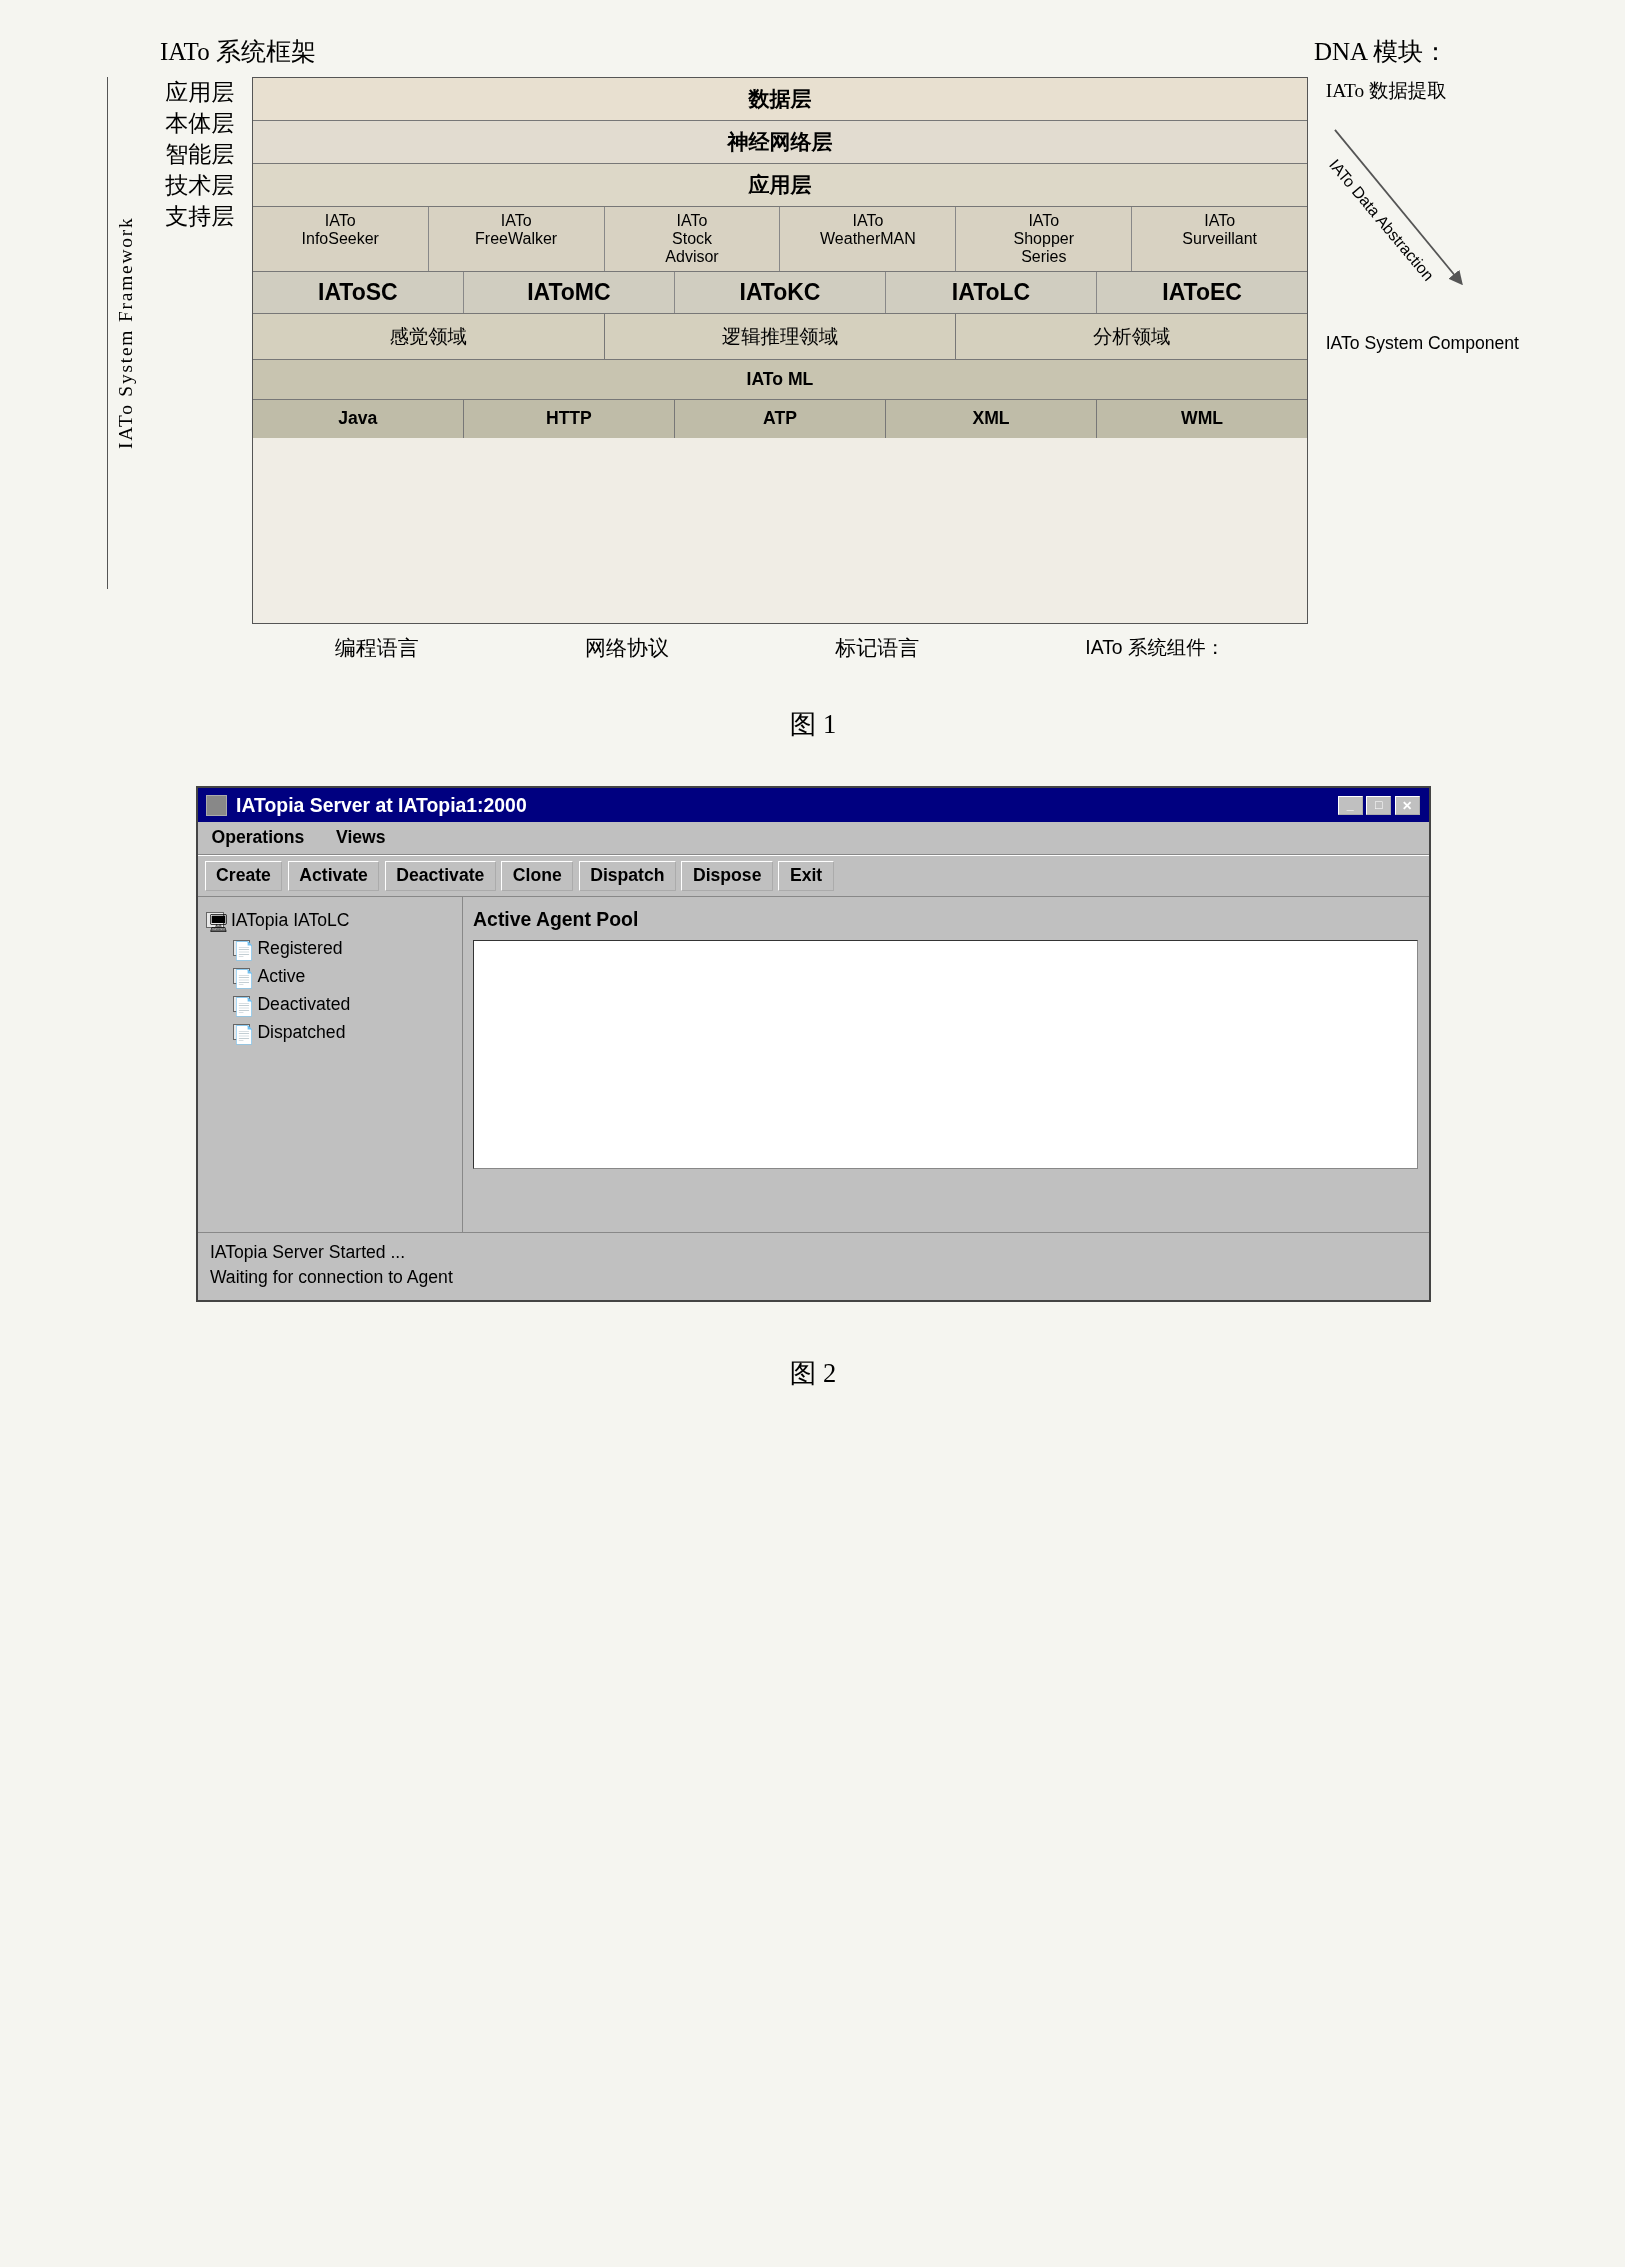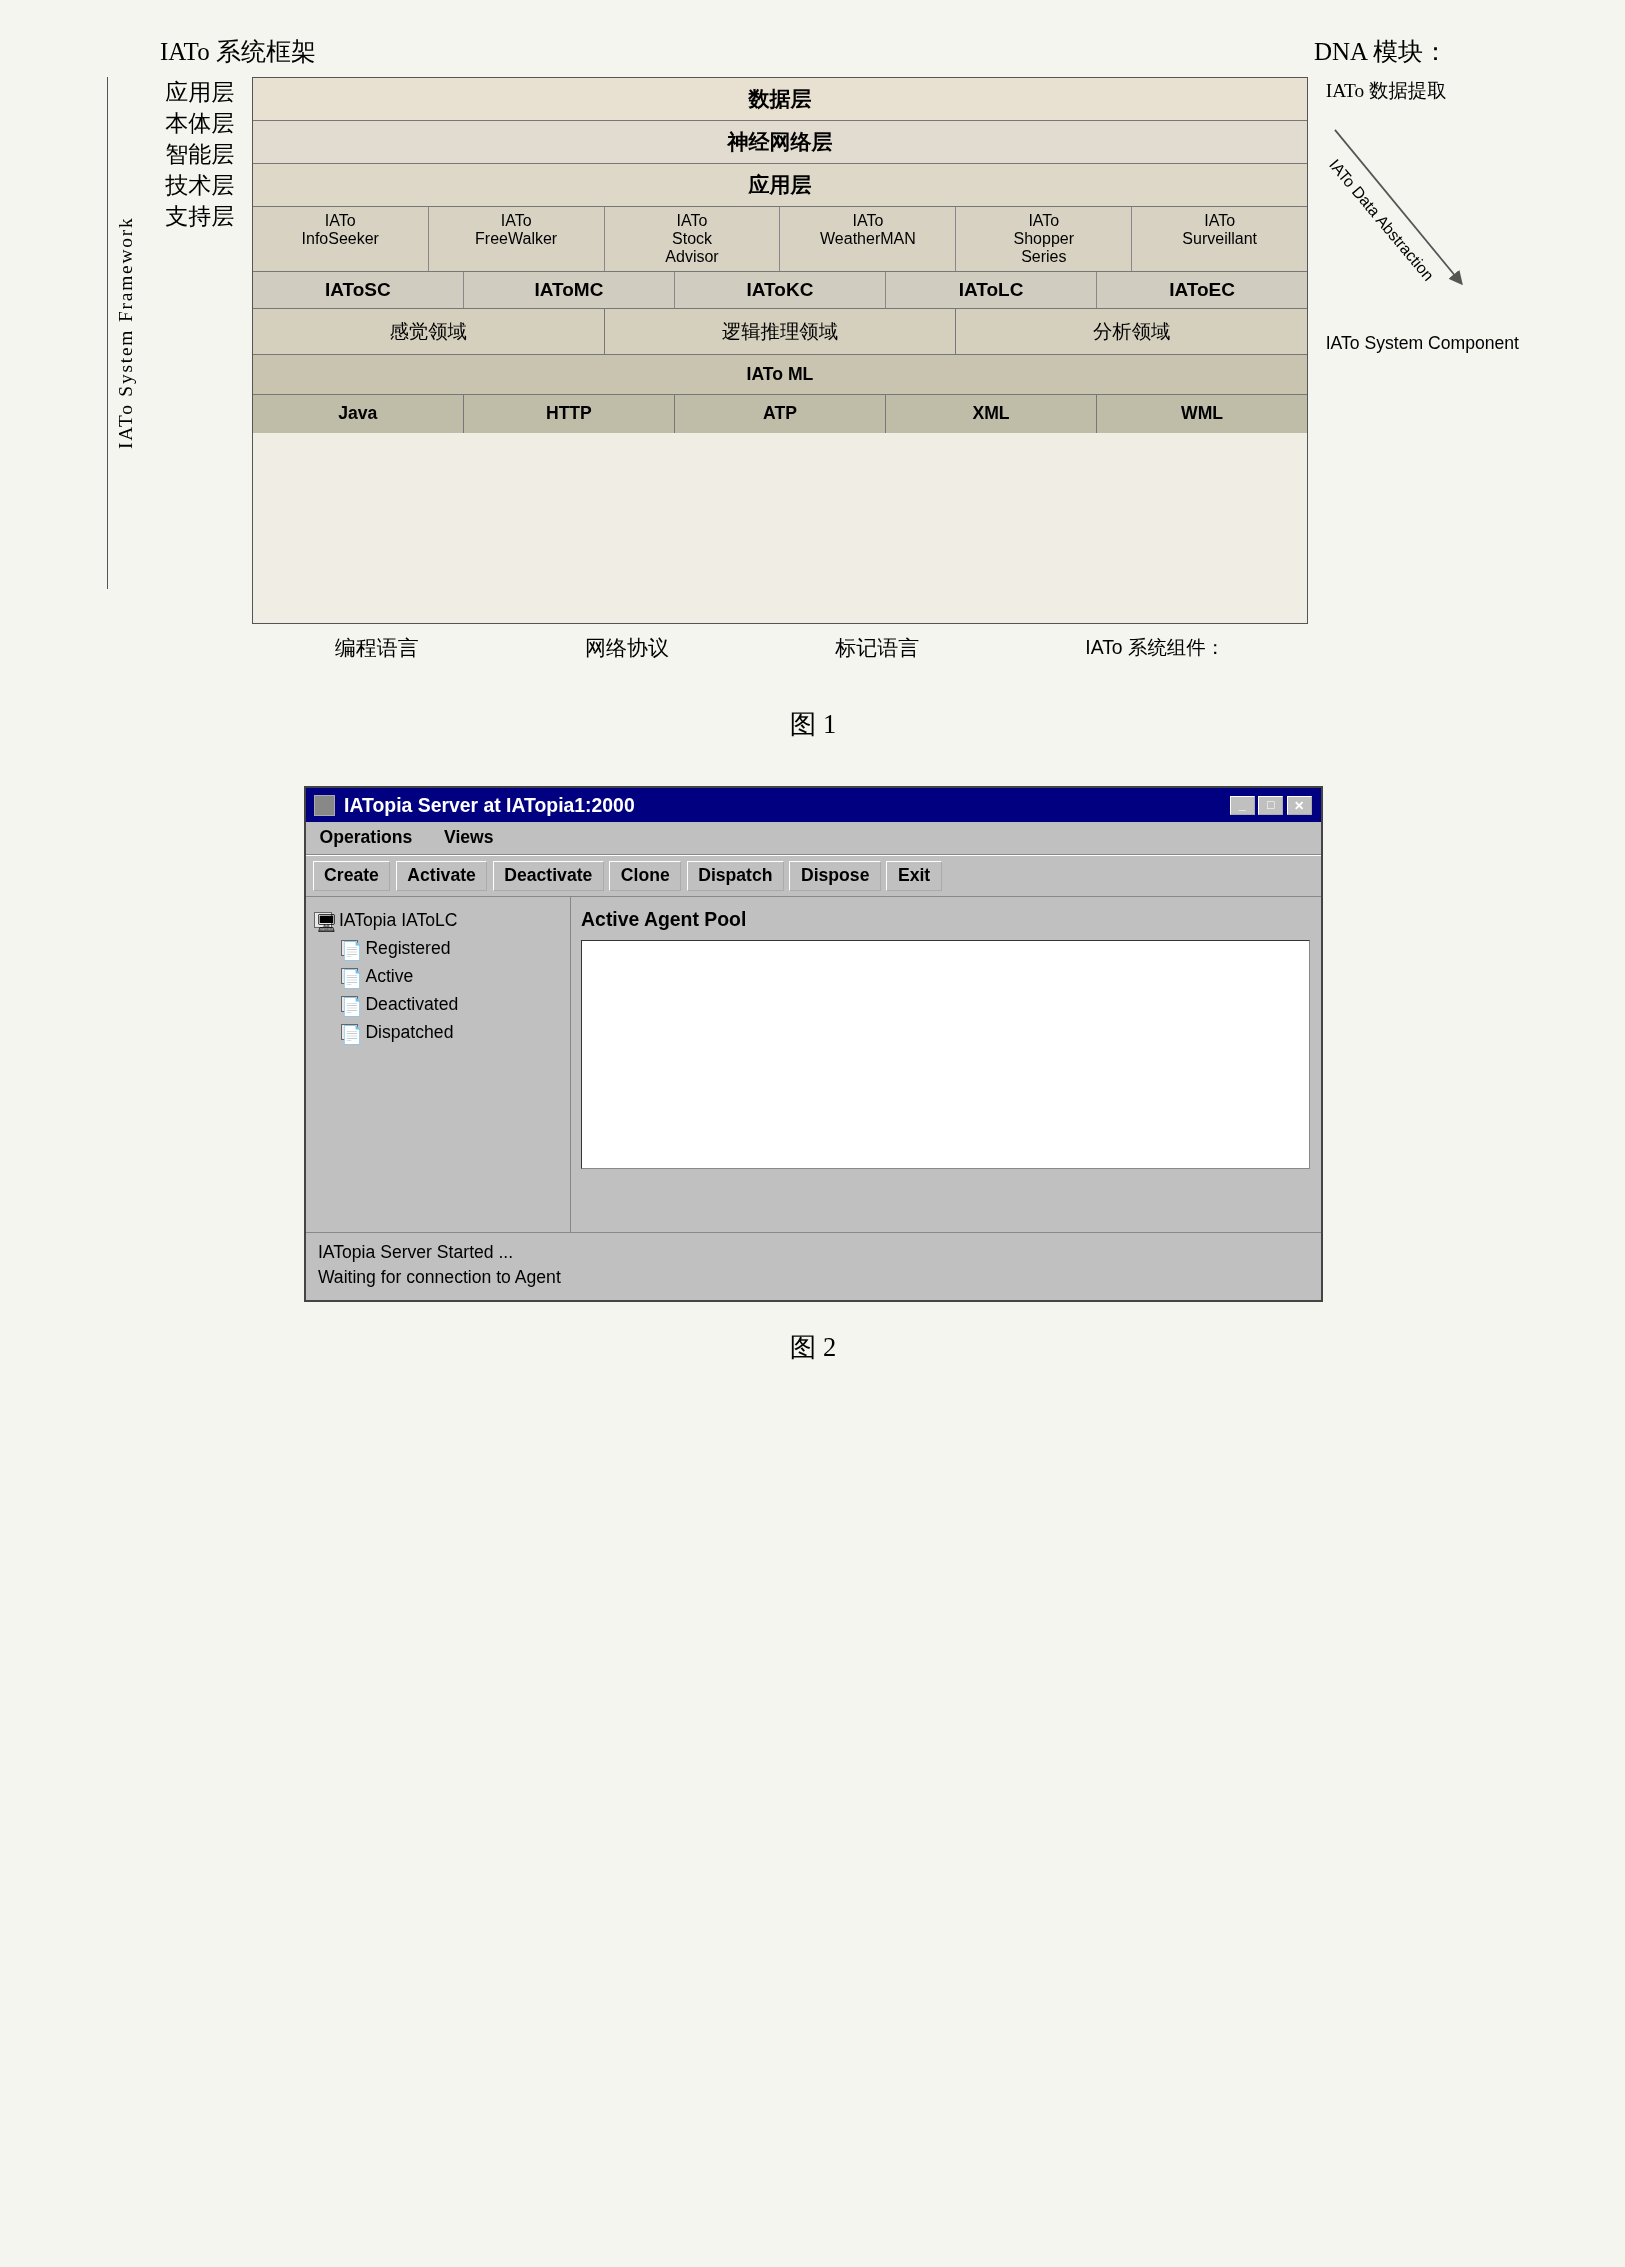--- a/index.html
+++ b/index.html
@@ -81,21 +81,21 @@
     .layer-benti {
       display: flex;
       border-bottom: 0.9px solid #777;
       background: #d0cdc0;
     }
 
     .benti-cell {
       flex: 1;
       border-right: 0.9px solid #888;
       padding: 7px 3.5px;
-      font-size: 19px;
+      font-size: 23px;
       text-align: center;
       font-family: Arial, sans-serif;
       font-weight: bold;
     }
 
     .benti-cell:last-child { border-right: none; }
 
     .layer-zhineng {
       display: flex;
       border-bottom: 0.9px solid #777;
@@ -155,22 +155,22 @@
     }
 
     .figure-caption {
       text-align: right;
       font-size: 26.5px;
       margin: 17.6px 0 44px 0;
     }
 
     
     .figure2-container {
-      width: 1019px;
-      margin-bottom: 10px;
+      width: 1235px;
+      margin-bottom: 36px;
     }
 
     .win-window {
       border: 2.6px solid #444;
       background: #c0c0c0;
       font-family: Arial, 'MS Sans Serif', sans-serif;
     }
 
     .win-titlebar {
       background: #000080;

